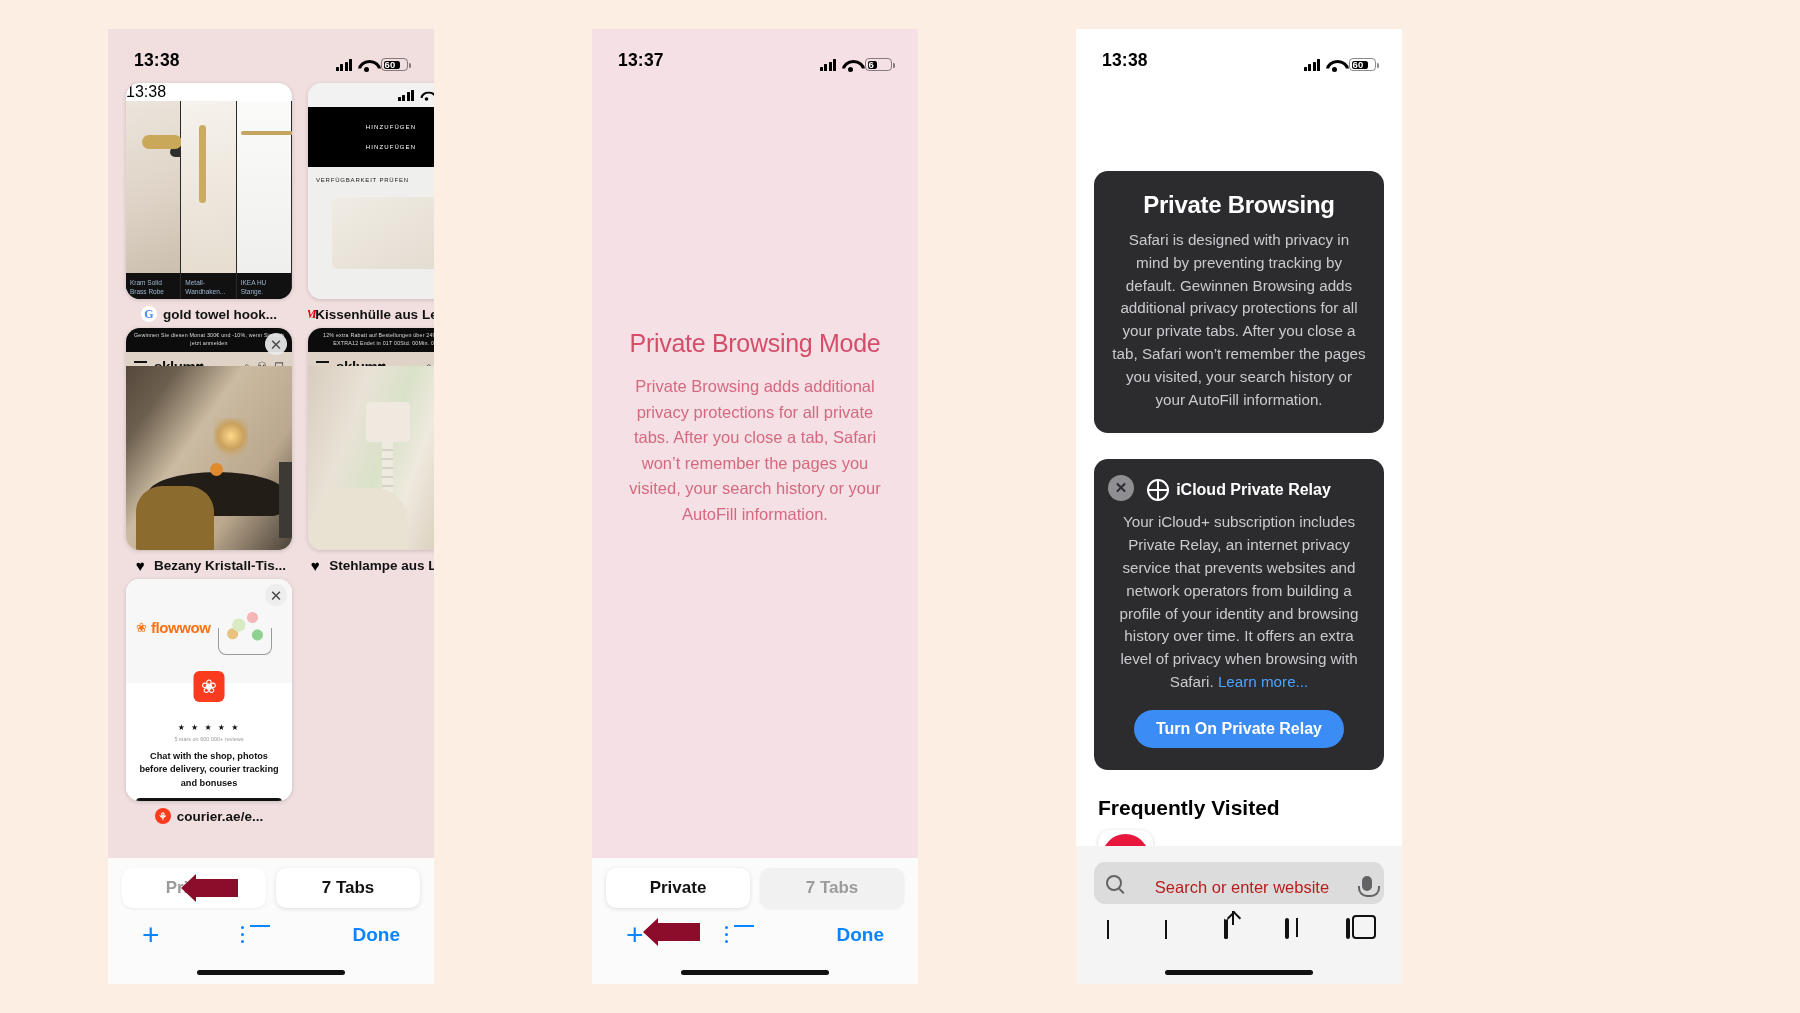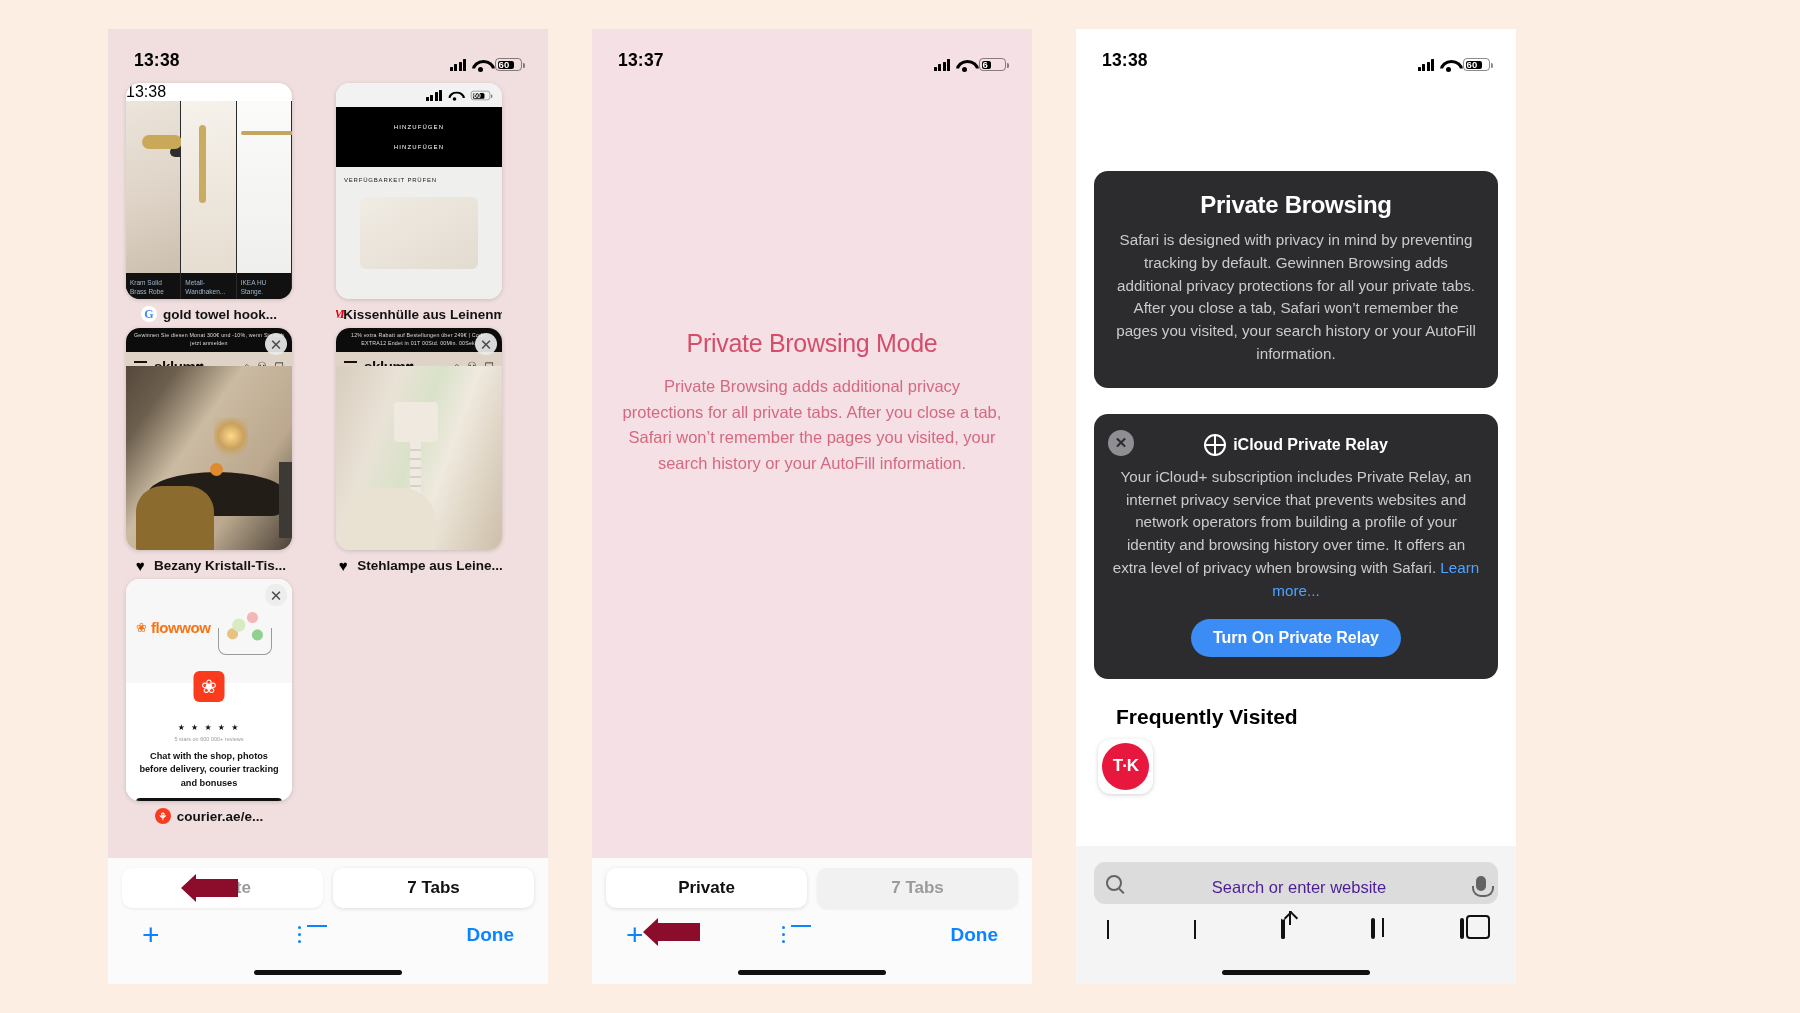--- a/index.html
+++ b/index.html
@@ -5,21 +5,21 @@
   * { box-sizing: border-box; margin: 0; padding: 0; }
   html, body {
     width: 1800px; height: 1013px;
     background: #fdeee4;
     font-family: "Liberation Sans", sans-serif;
     overflow: hidden;
   }
   .canvas { position: relative; width: 1800px; height: 1013px; background: #fdeee4; }
 
   
-  .phone { position: absolute; top: 29px; width: 440px; height: 955px; overflow: hidden; }
+  .phone { position: absolute; top: 29px; width: 326px; height: 955px; overflow: hidden; }
   #phone1 { left: 108px; }
   #phone2 { left: 592px; }
   #phone3 { left: 1076px; }
 
   .statusbar {
     height: 48px; display: flex; align-items: flex-end; justify-content: space-between;
     padding: 0 26px 6px 26px; font-size: 17px; font-weight: 700; letter-spacing: .2px;
   }
   .statusbar .time { font-size: 17.5px; font-weight: 700; }
   .sb-right { display: flex; align-items: center; gap: 6px; }
@@ -192,33 +192,33 @@
   .globe::before { content:""; position:absolute; left:8px; top:-2px; width:2px; height:22px;
                    background:#fff; }
   .globe::after { content:""; position:absolute; left:-2px; top:8px; width:22px; height:2px;
                   background:#fff; }
   .cardclose { position:absolute; left:14px; top:16px; width:26px; height:26px;
                background:#8e8e93; border-radius:50%; color:#2c2c2e; font-size:15px;
                display:flex; align-items:center; justify-content:center; font-weight:700; }
   .learnmore { color:#4da3ff; }
   .relaybtn { display:inline-block; margin-top:16px; background:#3b8cf5; color:#fff;
               font-size:16px; font-weight:700; padding:10px 22px; border-radius:20px; }
-  .fv-title { font-size:21px; font-weight:700; color:#000; padding: 26px 0 0 40px; }
+  .fv-title { font-size:21px; font-weight:700; color:#000; padding: 26px 0 0 22px; }
   .fv-row { padding: 10px 0 0 22px; display:flex; gap:18px; }
   .fv-item { width:55px; height:55px; border-radius:13px; background:#fff;
              box-shadow:0 1px 4px rgba(0,0,0,.18); display:flex; align-items:center;
              justify-content:center; }
   .tk { width:47px; height:47px; border-radius:50%; background:#e8173d; color:#fff;
         font-size:17px; font-weight:700; display:flex; align-items:center; justify-content:center;
         letter-spacing:-1px; }
   .p3bottom { position:absolute; left:0; right:0; bottom:0; height:138px;
               background:#f4f4f4; }
   .searchbar { margin: 16px 18px 0 18px; height: 42px; background:#dcdcdc; border-radius:11px;
                display:flex; align-items:center; padding: 0 12px; gap: 8px; }
-  .searchbar .ph { flex:1; text-align:center; color:#4c1d95; font-size:16.5px;margin-top:8px; }
+  .searchbar .ph { flex:1; text-align:center; color:#b91c1c; font-size:16.5px;margin-top:8px; }
   .magn { width:16px; height:16px; border:2px solid #636366; border-radius:50%; position:relative; }
   .magn::after { content:""; position:absolute; right:-5px; bottom:-3px; width:7px; height:2px;
                  background:#636366; transform:rotate(45deg); border-radius:1px; }
   .mic { width:10px; height:15px; border-radius:5px; background:#636366; position:relative; }
   .mic::after { content:""; position:absolute; left:-4px; bottom:-6px; width:18px; height:9px;
                 border:2px solid #636366; border-top:none; border-radius:0 0 9px 9px; }
   .navrow { display:flex; align-items:center; justify-content:space-between;
             padding: 16px 26px 0 26px; color:#111; }
   .navrow .ic { width: 30px; height: 26px; position: relative; }
   .chev { width:13px; height:13px; border-left:2.6px solid #111; border-bottom:2.6px solid #111; }

